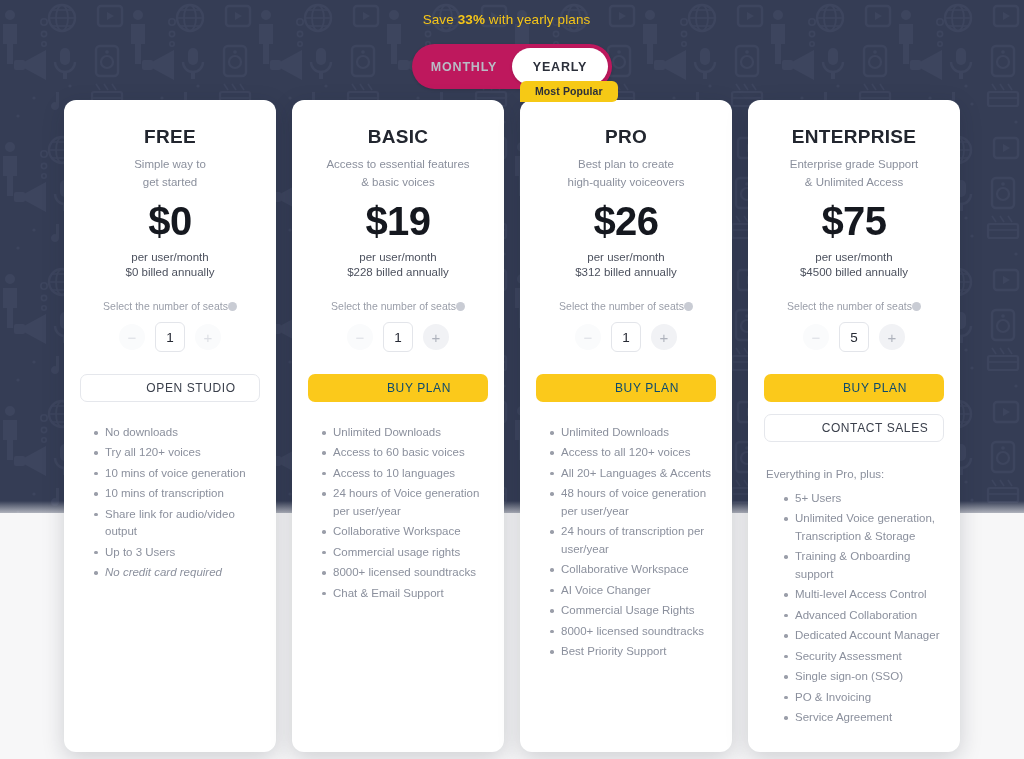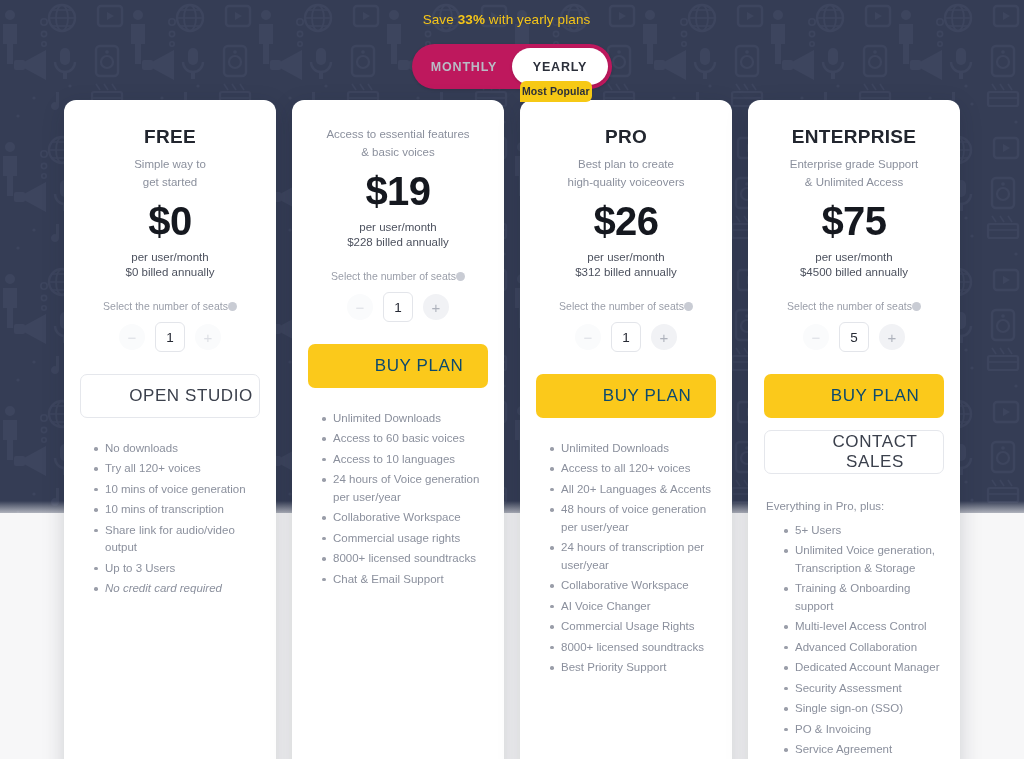--- a/index.html
+++ b/index.html
@@ -114,21 +114,21 @@
   }
 
   .badge {
     position: absolute;
     top: -19px;
     left: 0;
     background: #f6c915;
     color: #2b2f3a;
     font-size: 10.5px;
     font-weight: 700;
-    padding: 4px 2px 5px;
+    padding: 4px 15px 5px;
     border-radius: 6px 6px 6px 0;
     letter-spacing: .1px;
   }
 
   .plan-name {
     text-align: center;
     font-size: 19px;
     font-weight: 700;
     color: #22262f;
     letter-spacing: .3px;
@@ -215,24 +215,24 @@
     align-items: center;
     justify-content: center;
     font-size: 13.5px;
     color: #262a34;
     background: #fff;
   }
 
   .btn {
     display: block;
     width: 100%;
-    height: 44px;
+    height: 28px;
     border: none;
     border-radius: 7px;
-    font-size: 17px;
+    font-size: 12px;
     font-weight: 400;
     letter-spacing: .6px;
     cursor: pointer;
     font-family: "Liberation Sans", sans-serif;
     margin-top: 22px;
     padding-left: 42px;
   }
   .btn-yellow { background: #fbc91b; color: #0c4a6e; }
   .btn-outline {
     background: #fff;
@@ -354,20 +354,21 @@
         <li class="">No downloads</li>
         <li class="">Try all 120+ voices</li>
         <li class="">10 mins of voice generation</li>
         <li class="">10 mins of transcription</li>
         <li class="">Share link for audio/video output</li>
         <li class="">Up to 3 Users</li>
         <li class="italic">No credit card required</li>
       </ul>
     </div>
     <div class="card">
+      <div class="plan-name">BASIC</div>
       <div class="plan-desc"><span>Access to essential features</span><br><span>&amp; basic voices</span></div>
       <div class="price">$19</div>
       <div class="per">per user/month</div>
       <div class="billed">$228 billed annually</div>
       <div class="seats-label">
         <span>Select the number of seats</span>
         <span class="info-dot"></span>
       </div>
       <div class="stepper">
         <button class="step-btn disabled">−</button>

